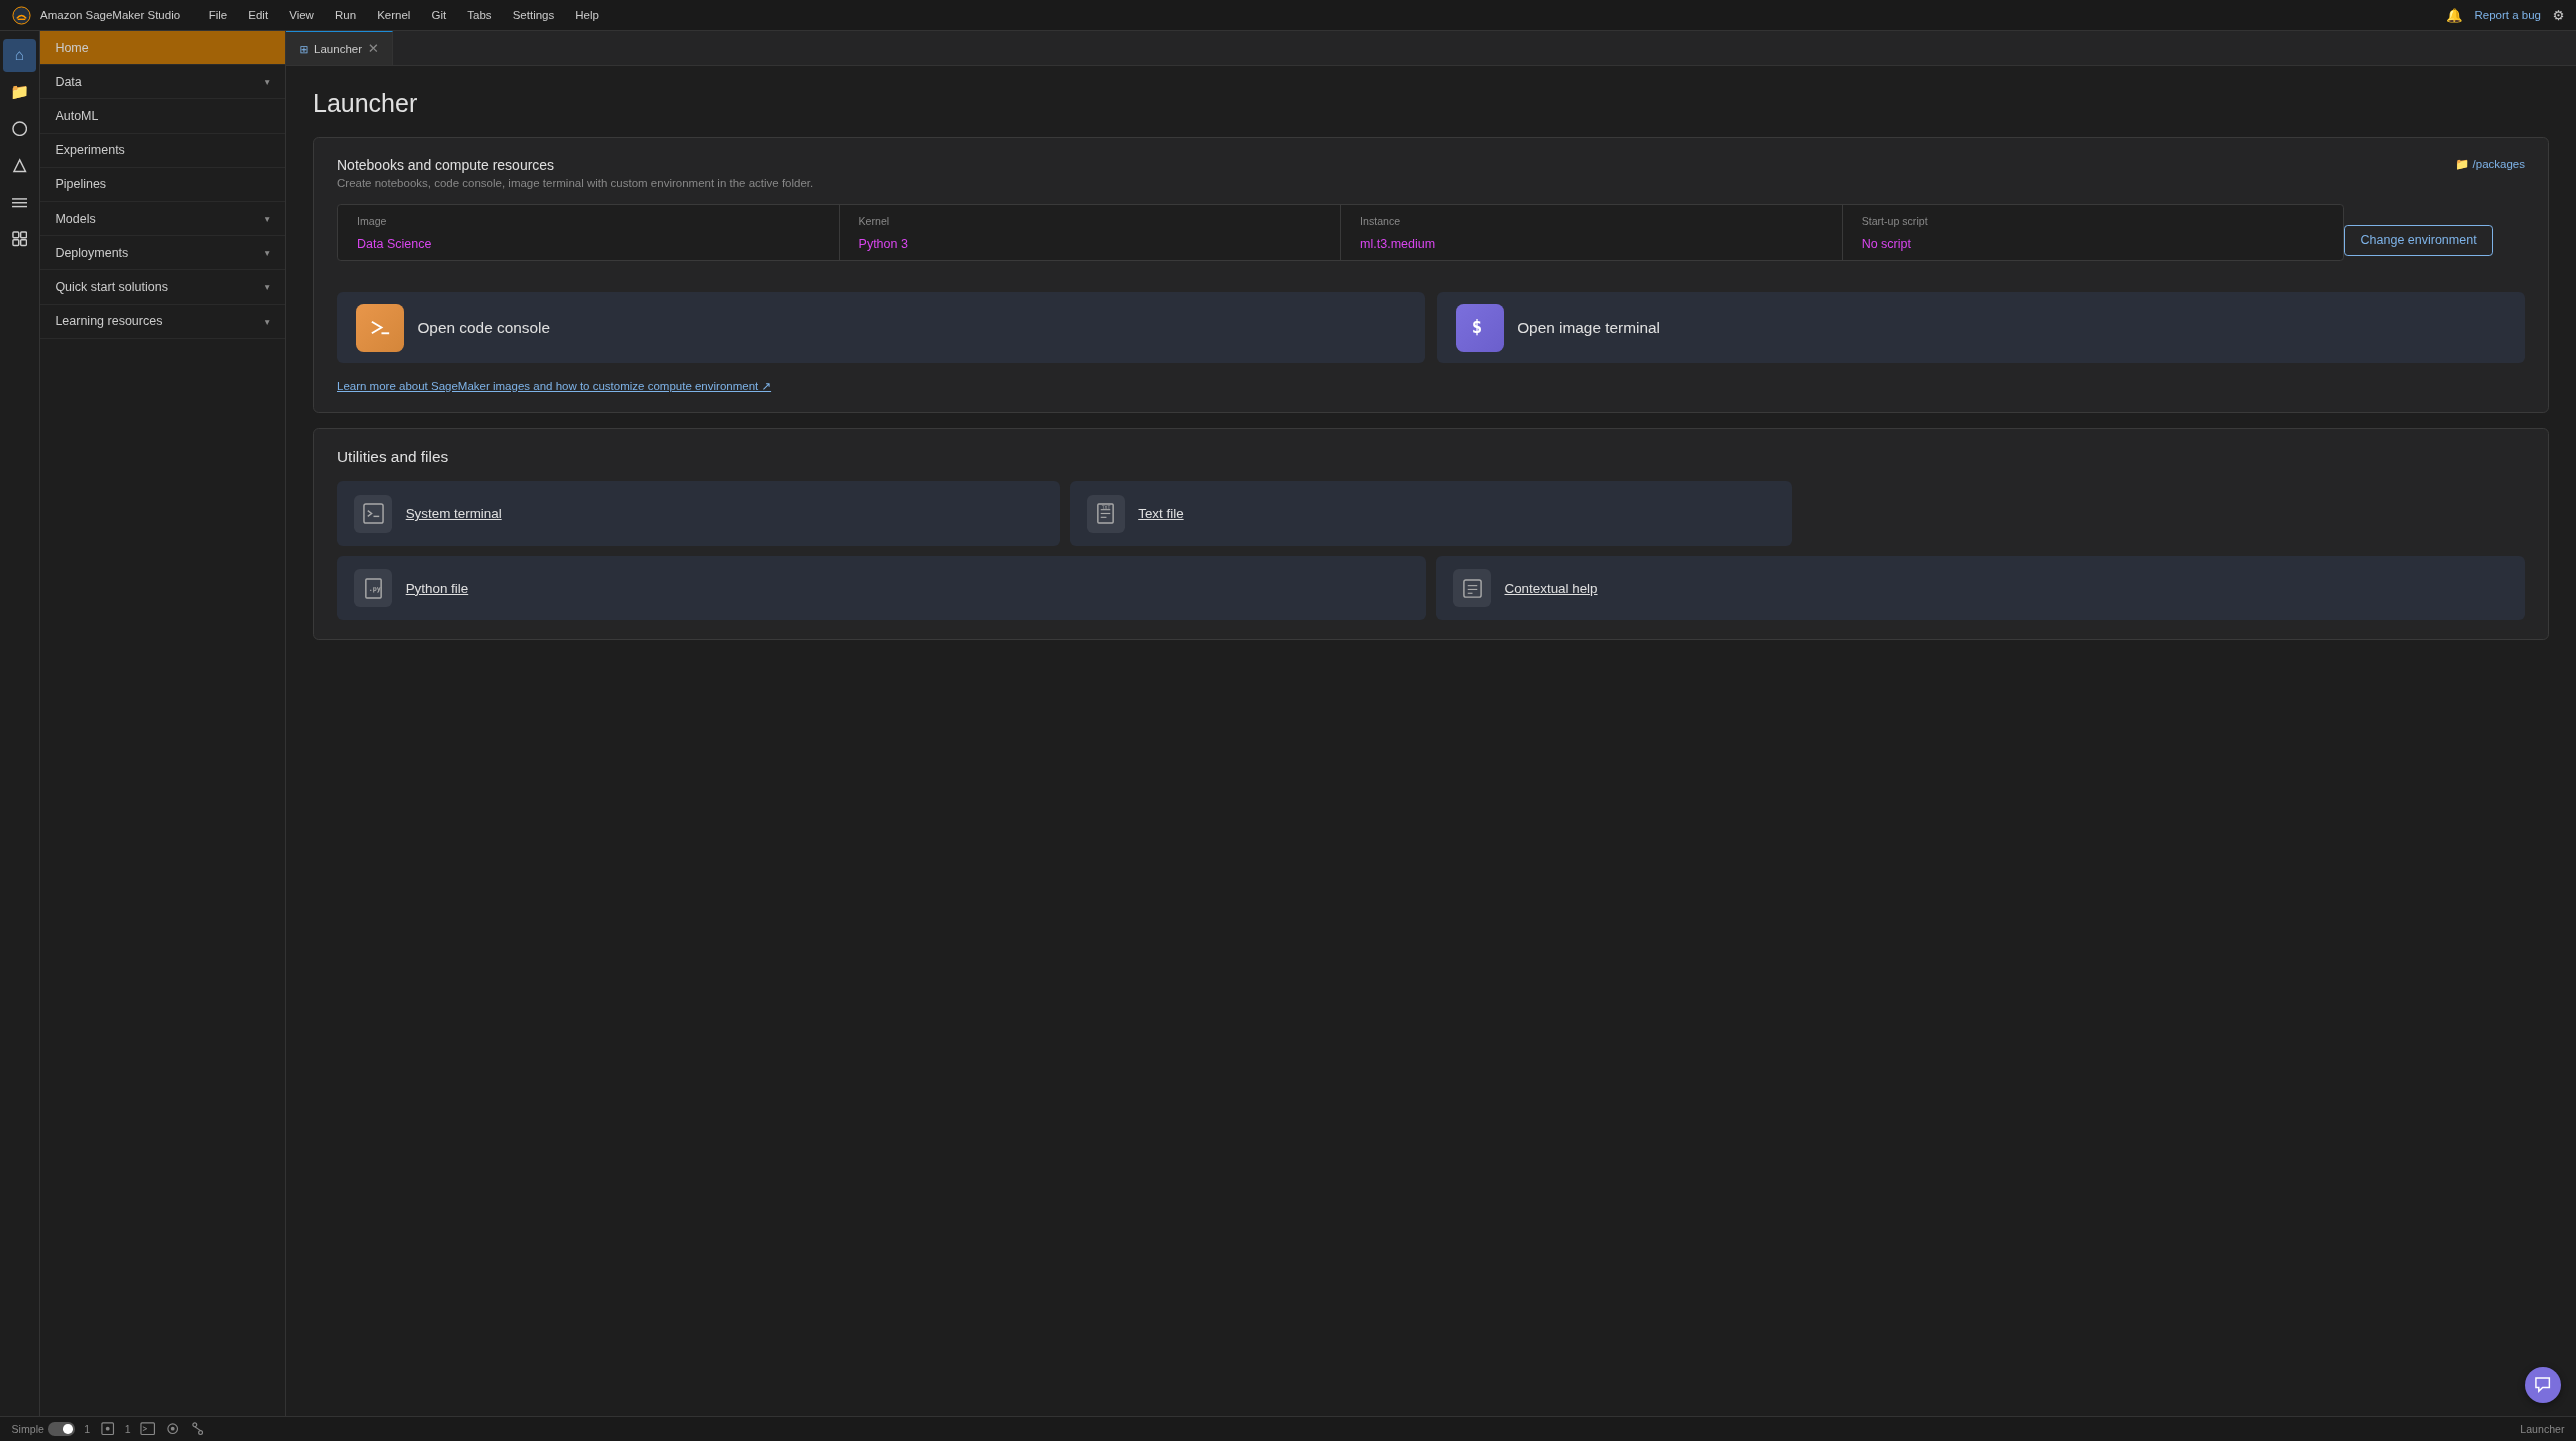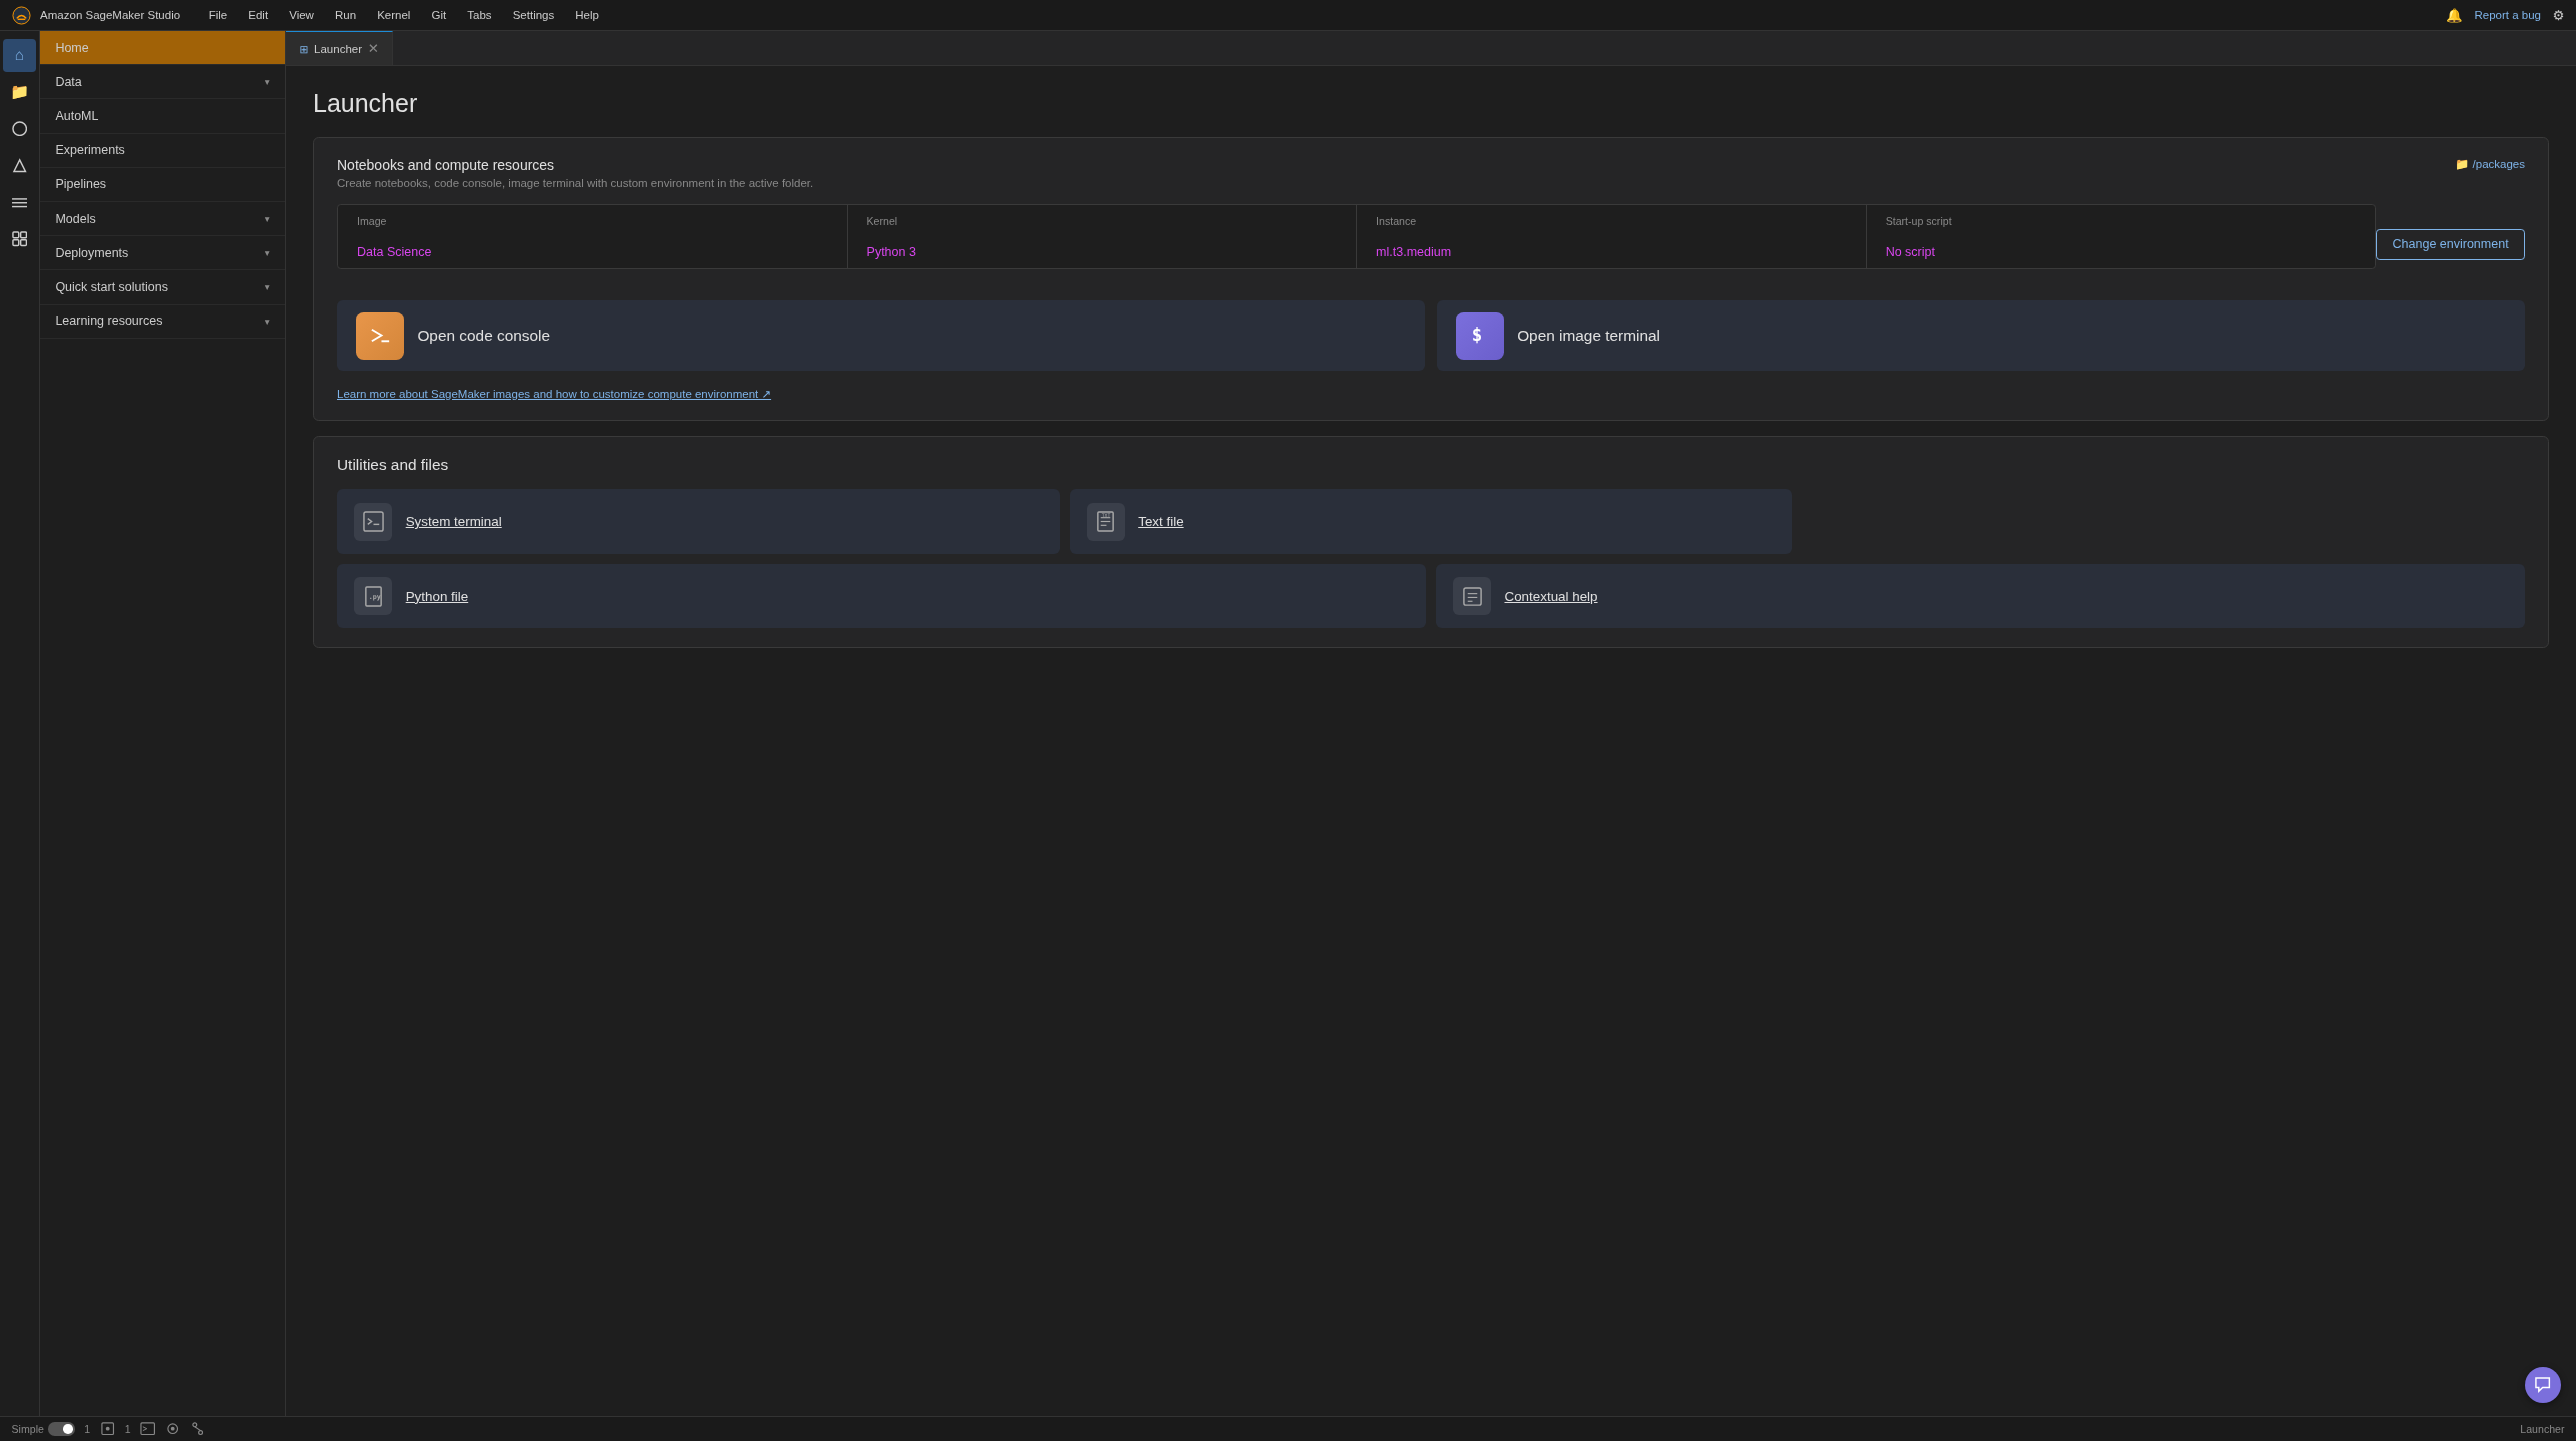--- a/index.html
+++ b/index.html
@@ -206,33 +206,33 @@
       border-radius: 3.8px;
       margin-bottom: 15.4px;
       background: #1e1e1e;
     }
     .env-cell {
       padding: 9.6px 19px;
       border-right: 1px solid #3a3a3a;
       flex: 1;
     }
     .env-cell:last-child { border-right: none; }
-    .env-label { font-size: 10.6px; color: #888; margin-bottom: 18px; }
+    .env-label { font-size: 10.6px; color: #888; margin-bottom: 10px; }
     .env-value { font-size: 12.5px; color: #d946ef; }
     .change-env-btn {
       padding: 7.7px 15.4px;
       background: transparent;
       border: 1px solid #7eb3e8;
       border-radius: 3.8px;
       color: #7eb3e8;
       font-size: 12.5px;
       cursor: pointer;
       white-space: nowrap;
       align-self: center;
-      margin-right: 0;
+      margin-right: 32px;
     }
 
     
     .action-buttons {
       display: flex;
       gap: 11.5px;
       margin-bottom: 15.4px;
     }
     .action-btn {
       flex: 1;

